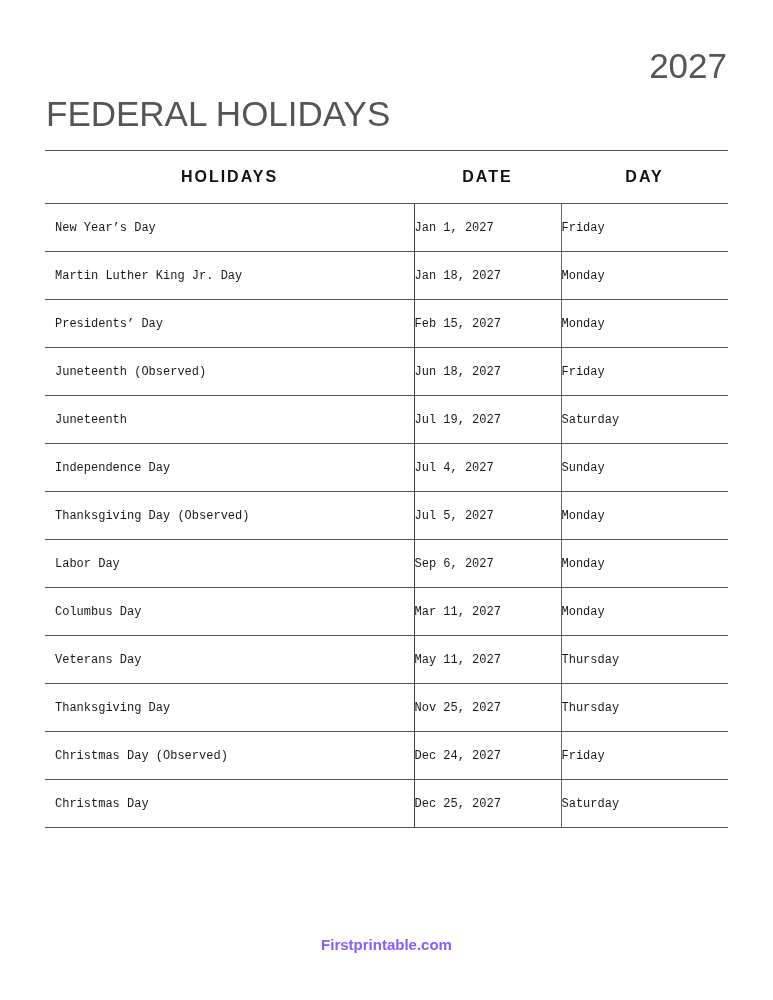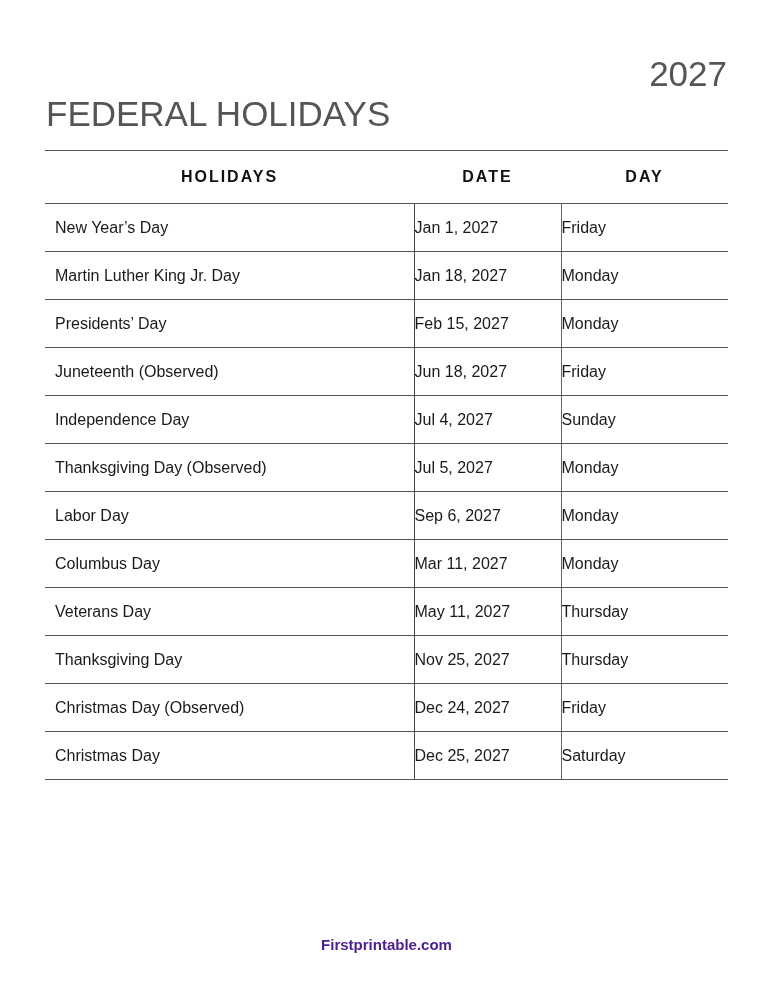--- a/index.html
+++ b/index.html
@@ -28,21 +28,20 @@
       margin-top: 48px;
     }
     .year {
       position: absolute;
       right: 46px;
       top: 46px;
       font-size: 35px;
       font-weight: 300;
       color: #555555;
       font-family: "Liberation Sans", sans-serif;
-      margin-top: 8px;
     }
     table.holidays {
       position: absolute;
       left: 45px;
       top: 150px;
       width: 683px;
       border-collapse: collapse;
       table-layout: fixed;
     }
     table.holidays col.c1 { width: 369px; }
@@ -56,24 +55,24 @@
       color: #111111;
       text-align: center;
       border-top: 1.5px solid #555555;
       border-bottom: 1.5px solid #555555;
       padding: 0;
       font-family: "Liberation Sans", sans-serif;
     }
     table.holidays tbody td {
       height: 47px;
       border-bottom: 1.5px solid #555555;
-      font-size: 16px;
+      font-size: 12px;
       color: #1a1a1a;
       padding: 0;
-      font-family: Liberation Sans, sans-serif;
+      font-family: Liberation Mono, monospace;
     }
     table.holidays tbody td.name {
       text-align: left;
       padding-left: 10px;
       border-right: 1.5px solid #444444;
     }
     table.holidays tbody td.date {
       text-align: left;
       border-right: 1.5px solid #666666;
     }
@@ -81,21 +80,21 @@
       text-align: left;
     }
     .footer {
       position: absolute;
       left: 0;
       width: 773px;
       top: 936px;
       text-align: center;
       font-size: 15px;
       font-weight: bold;
-      color: #4c1d95;
+      color: #8b5cf6;
       font-family: "Liberation Sans", sans-serif;
     }
   </style>
 </head>
 <body>
 
 <div class="title">FEDERAL HOLIDAYS</div>
 <div class="year">2027</div>
 
 <table class="holidays">
@@ -124,20 +123,25 @@
     </tr>
     <tr>
       <td class="name">Presidents’ Day</td>
       <td class="date">Feb 15, 2027</td>
       <td class="day">Monday</td>
     </tr>
     <tr>
       <td class="name">Juneteenth (Observed)</td>
       <td class="date">Jun 18, 2027</td>
       <td class="day">Friday</td>
+    </tr>
+    <tr>
+      <td class="name">Juneteenth</td>
+      <td class="date">Jul 19, 2027</td>
+      <td class="day">Saturday</td>
     </tr>
     <tr>
       <td class="name">Independence Day</td>
       <td class="date">Jul 4, 2027</td>
       <td class="day">Sunday</td>
     </tr>
     <tr>
       <td class="name">Thanksgiving Day (Observed)</td>
       <td class="date">Jul 5, 2027</td>
       <td class="day">Monday</td>

